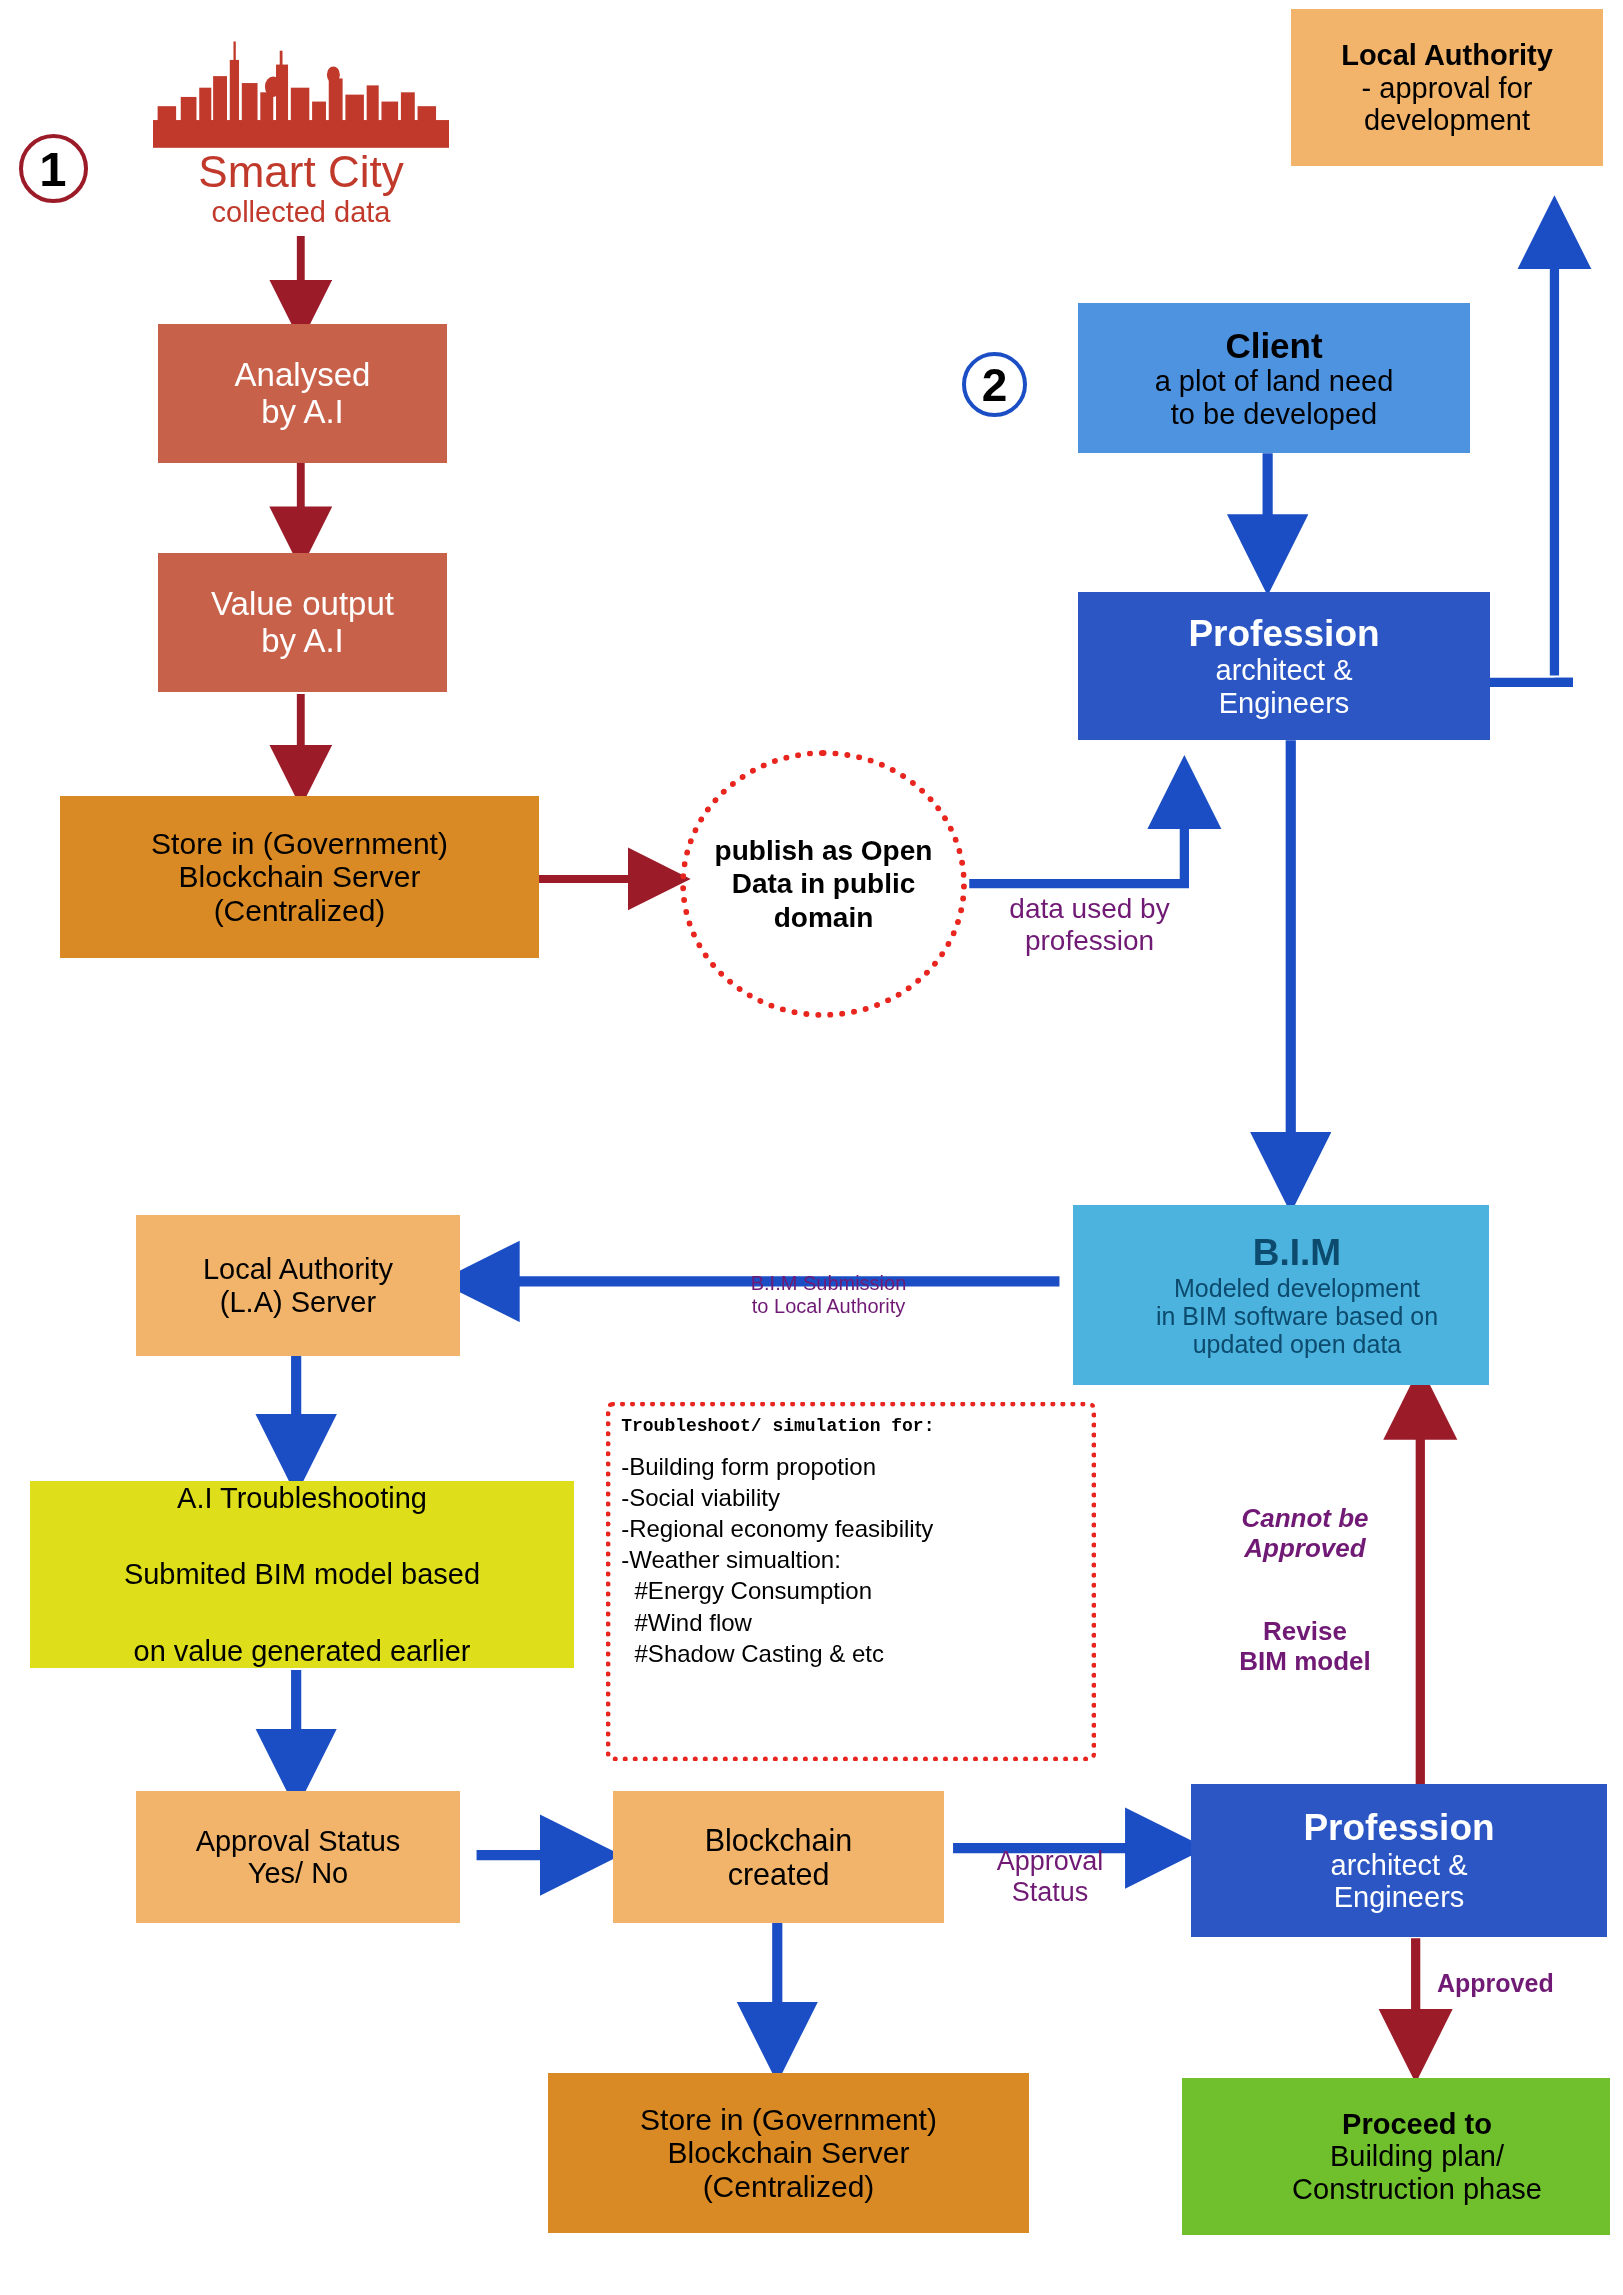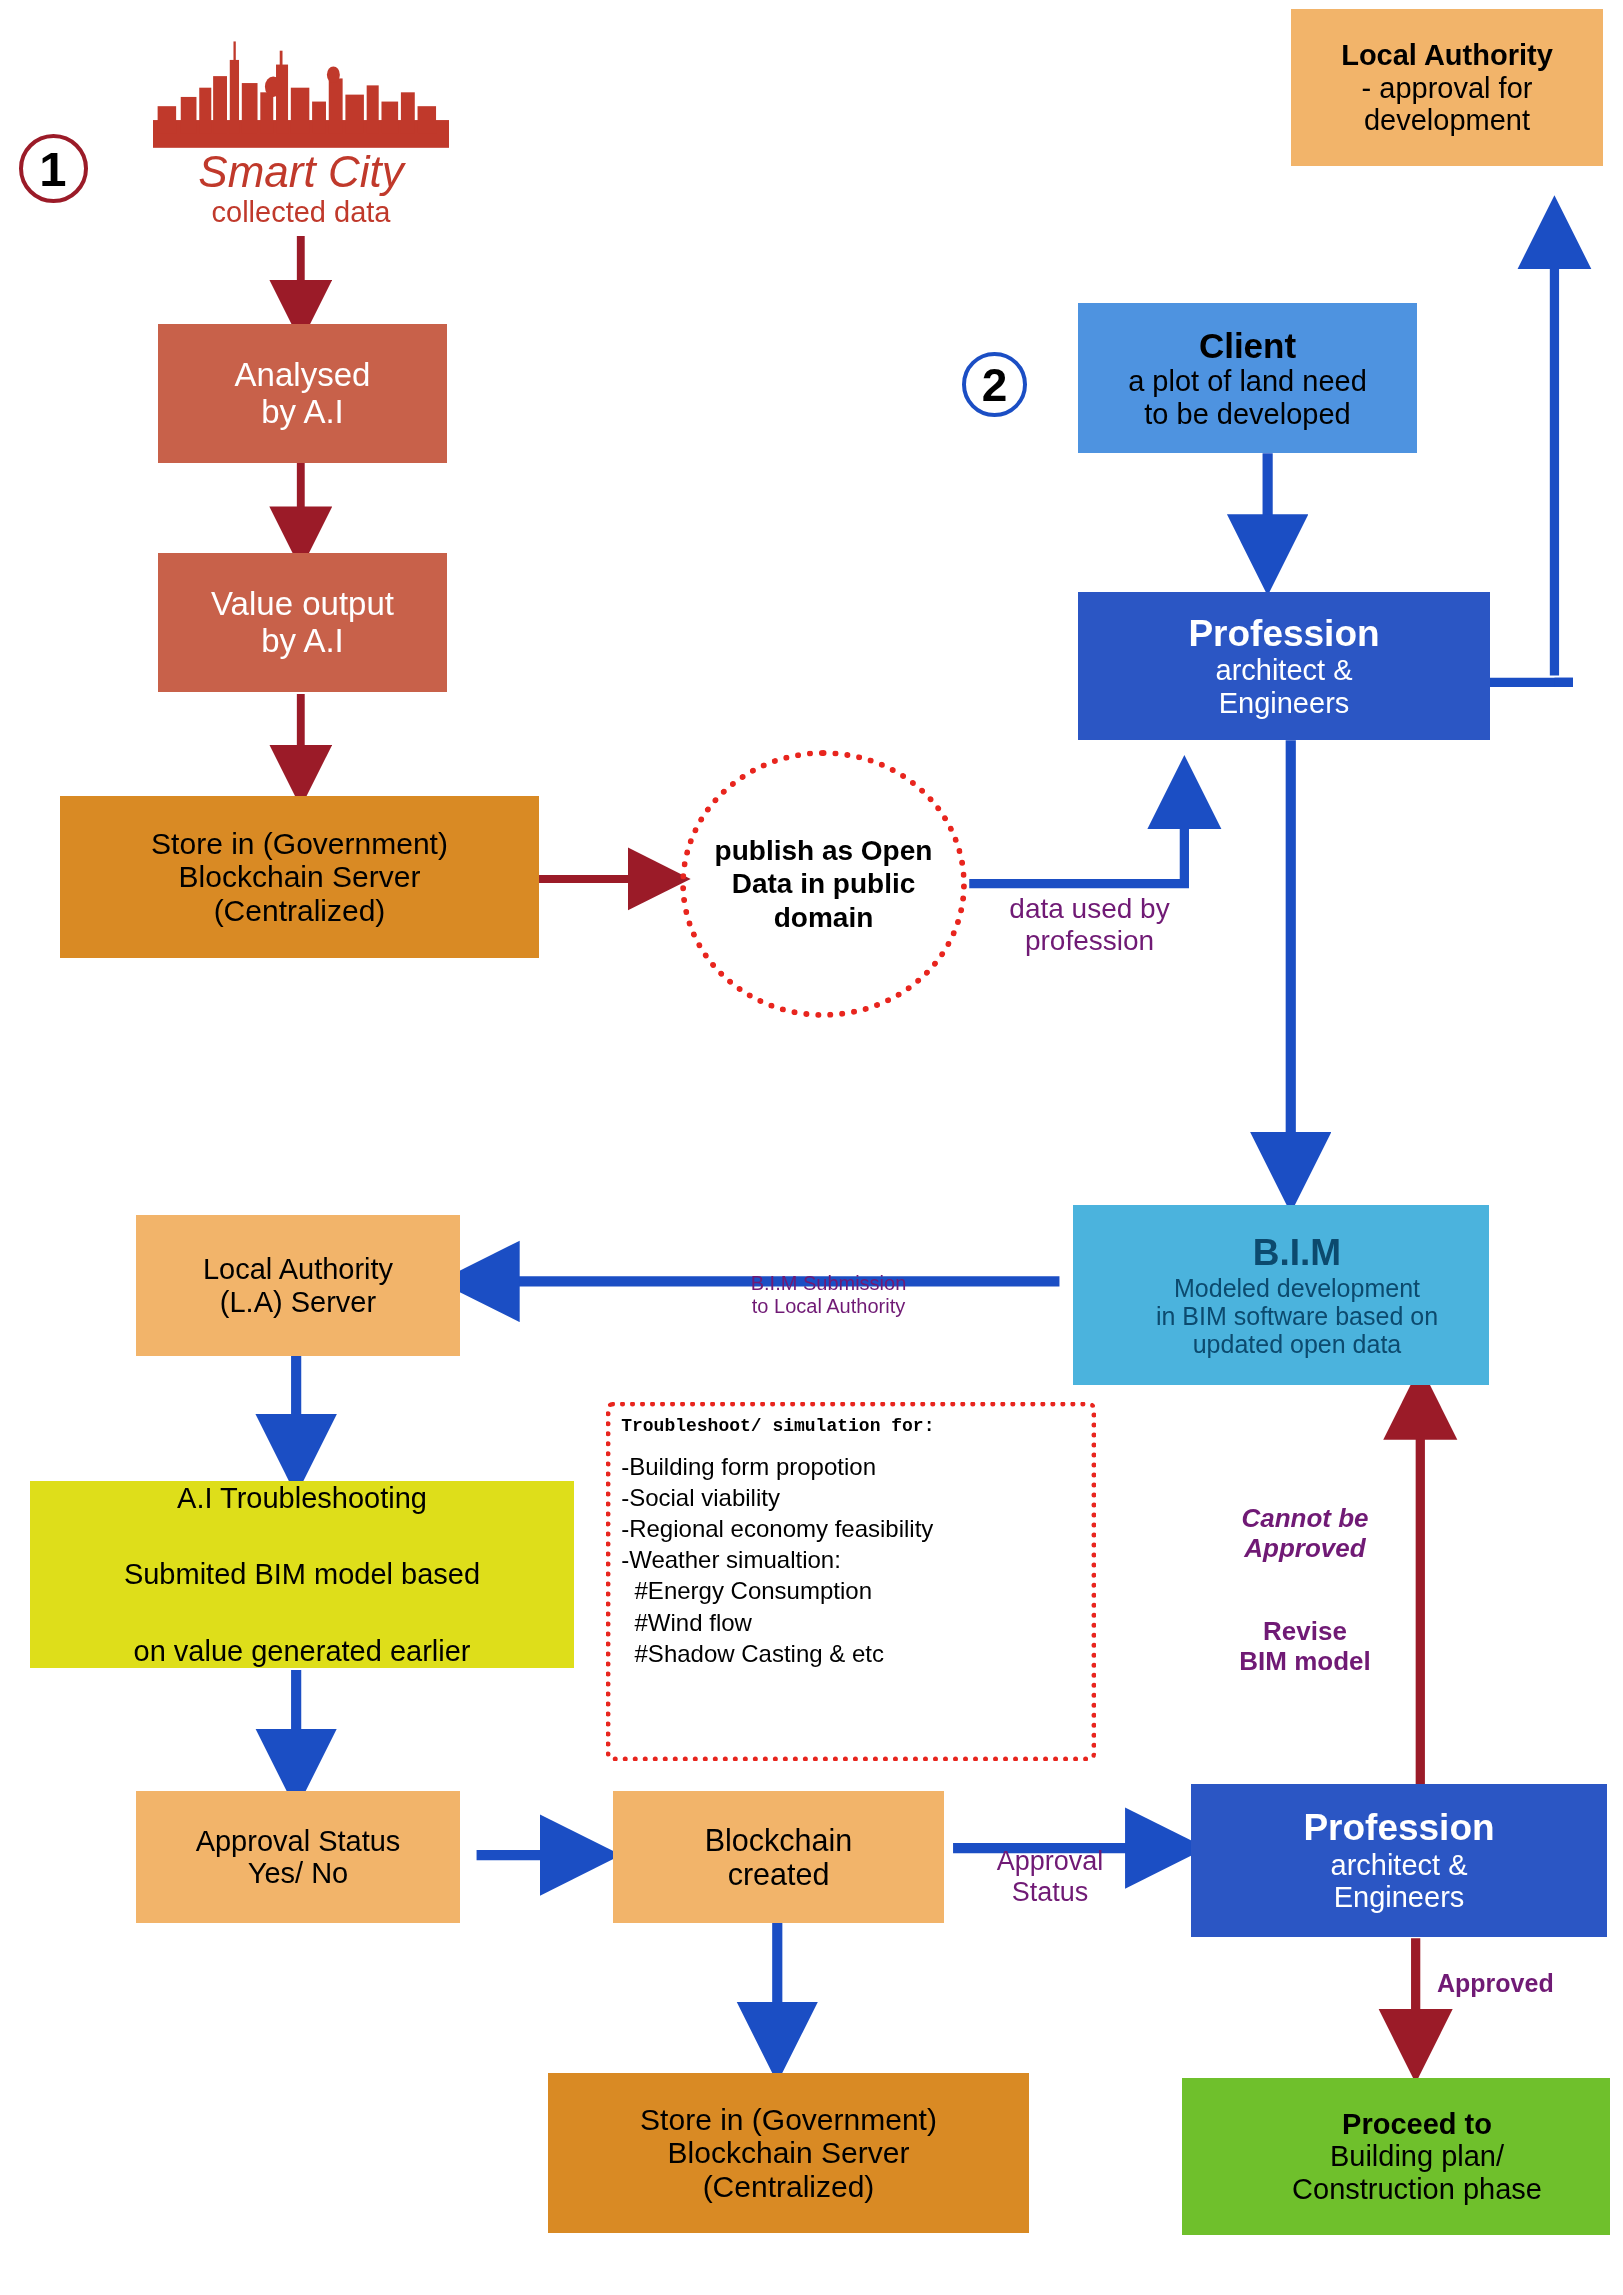--- a/index.html
+++ b/index.html
@@ -184,21 +184,21 @@
   </div>
 
   <div class="numcircle num1" style="left:18.5px; top:134px; width:69px; height:69px; font-size:49px;">
     <span>1</span>
   </div>
   <div class="numcircle num2" style="left:962px; top:352px; width:65px; height:65px; font-size:46px;">
     <span>2</span>
   </div>
 
   <div class="box" style="left:153px; top:139px; width:296px; height:97px; background:transparent;">
-    <span class="l1 t-black" style="font-size:44px; color:#c0392b;font-style:italic;">Smart City</span>
+    <span class="l1 t-black" style="font-size:44px; color:#c0392b;">Smart City</span>
     <span class="l2" style="font-size:29px; color:#c0392b;">collected data</span>
   </div>
 
   <div class="box salmon" style="left:158px; top:324px; width:289px; height:139px; font-size:33px;">
     <span class="l1">Analysed</span>
     <span class="l2">by A.I</span>
   </div>
 
   <div class="box salmon" style="left:158px; top:553px; width:289px; height:139px; font-size:33px;">
     <span class="l1">Value output</span>
@@ -223,21 +223,21 @@
     <span>data used by</span><br>
     <span>profession</span>
   </div>
 
   <div class="box lightorg" style="left:1291px; top:9.3px; width:312px; height:157px; font-size:29px;">
     <span class="l1 bold">Local Authority</span>
     <span class="l2">- approval for</span>
     <span class="l3">development</span>
   </div>
 
-  <div class="box blue-lt" style="left:1078px; top:303px; width:339px; height:150px; font-size:29px;">
+  <div class="box blue-lt" style="left:1078px; top:303px; width:392px; height:150px; font-size:29px;">
     <span class="l1 bold" style="font-size:35px;">Client</span>
     <span class="l2">a plot of land need</span>
     <span class="l3">to be developed</span>
   </div>
 
   <div class="box blue-dk" style="left:1078px; top:592px; width:412px; height:148px; font-size:29px;">
     <span class="l1 bold" style="font-size:37px;">Profession</span>
     <span class="l2">architect &amp;</span>
     <span class="l3">Engineers</span>
   </div>

